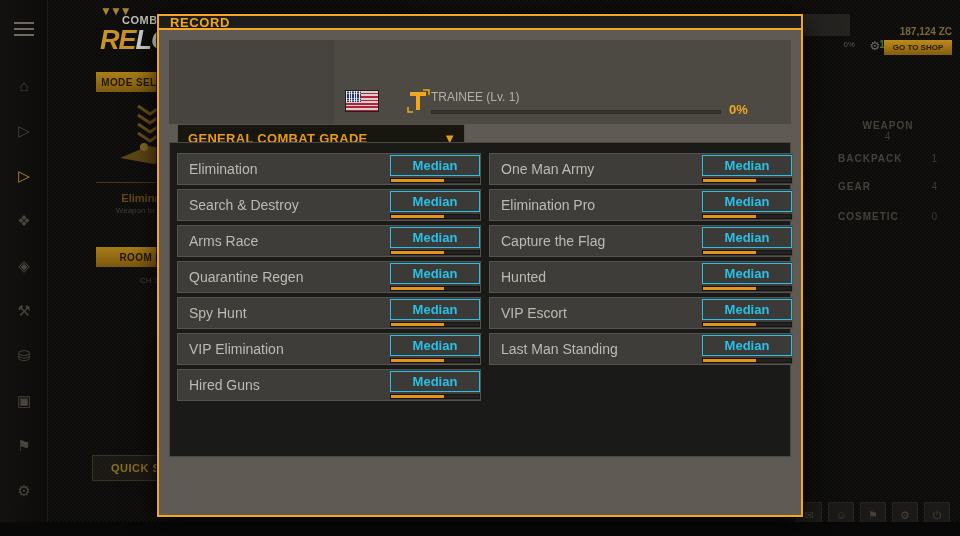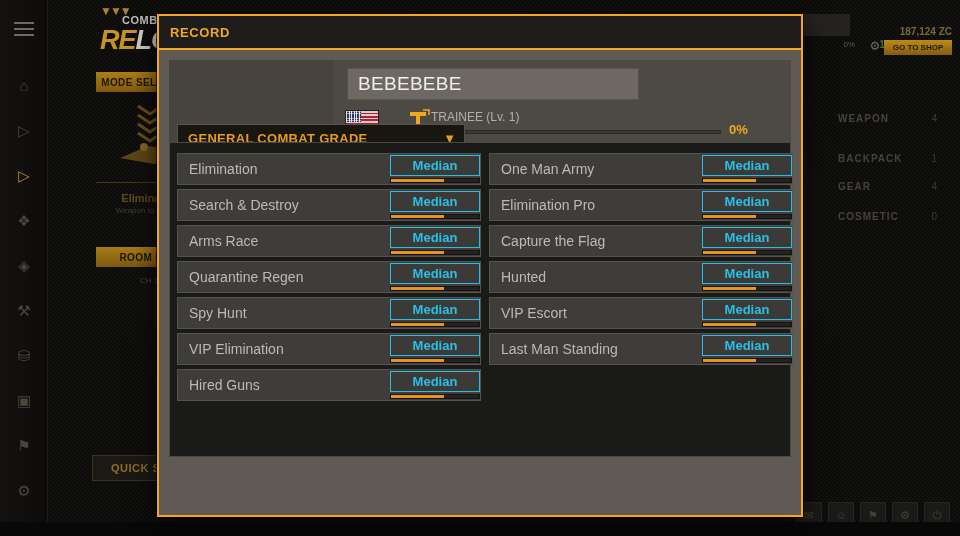--- a/index.html
+++ b/index.html
@@ -146,21 +146,21 @@
   }
 
   
   #record-dialog {
     position: absolute; left: 157px; top: 14px; width: 646px; height: 503px;
     background: #5f5b54;
     border: 2px solid #f5a623;
     box-shadow: 0 0 0 1px rgba(0,0,0,.6), 0 6px 26px rgba(0,0,0,.75);
   }
   #dialog-titlebar {
-    height: 34px; background: #1e1d1b;
+    height: 14px; background: #1e1d1b;
     border-bottom: 2px solid #f5a623;
     display: flex; align-items: center; padding-left: 11px;
   }
   #dialog-title {
     color: #f0a81e; font-size: 13px; font-weight: bold; letter-spacing: .6px;
   }
 
   #profile-area {
     position: relative; height: 84px;
     background: #4d4a44;
@@ -324,21 +324,21 @@
   <div id="room-list-sub">CH 1</div>
   <div id="quick-start-btn">QUICK START</div>
 
   <div id="hud-avatar"></div>
   <div id="hud-money1">199,430,120 GP</div>
   <div id="hud-money2">187,124 ZC</div>
   <div id="hud-pct">0%</div>
   <div id="hud-gear-icon">⚙</div>
   <div id="hud-shop-btn">GO TO SHOP</div>
   <div id="hud-slots">
-      <div class="hud-slot" style="top: 110px;">
+      <div class="hud-slot" style="top: 120px; flex-direction: column;">
         <span>WEAPON</span>
         <span class="q">4</span>
       </div>
       <div class="hud-slot" style="top: 148px; align-items: flex-end;">
         <span>BACKPACK</span>
         <span class="q">1</span>
       </div>
       <div class="hud-slot" style="top: 178px;">
         <span>GEAR</span>
         <span class="q">4</span>
@@ -361,23 +361,20 @@
 
 <div id="record-dialog">
 
   <div id="dialog-titlebar">
     <div id="dialog-title">RECORD</div>
   </div>
 
   <div id="profile-area">
     <div id="profile-left-block"></div>
 
-    <div id="nickname-field">
-      <span id="nickname-value">BEBEBEBE</span>
-    </div>
 
     <div id="flag-icon">
       <div class="stripes"></div>
       <div class="canton"></div>
     </div>
 
     <svg id="rank-insignia" viewBox="0 0 26 26">
       <path d="M5 4 H21 V8 H15 V22 H11 V8 H5 Z" fill="#f0a81e"></path>
       <path d="M18 2 H24 V7" fill="none" stroke="#f0a81e" stroke-width="1.5"></path>
       <path d="M8 24 H3 V19" fill="none" stroke="#f0a81e" stroke-width="1.5"></path>

